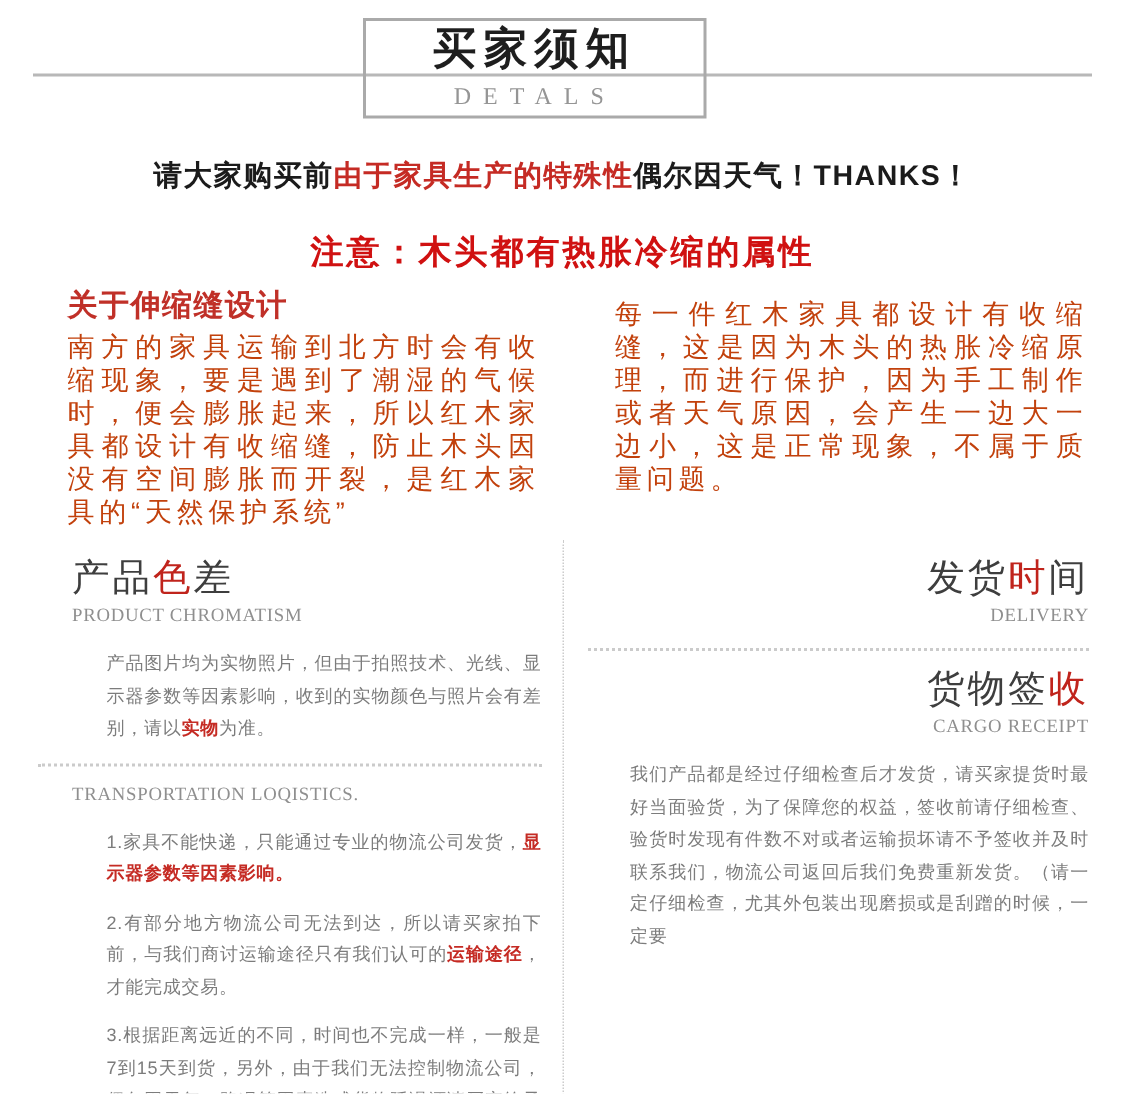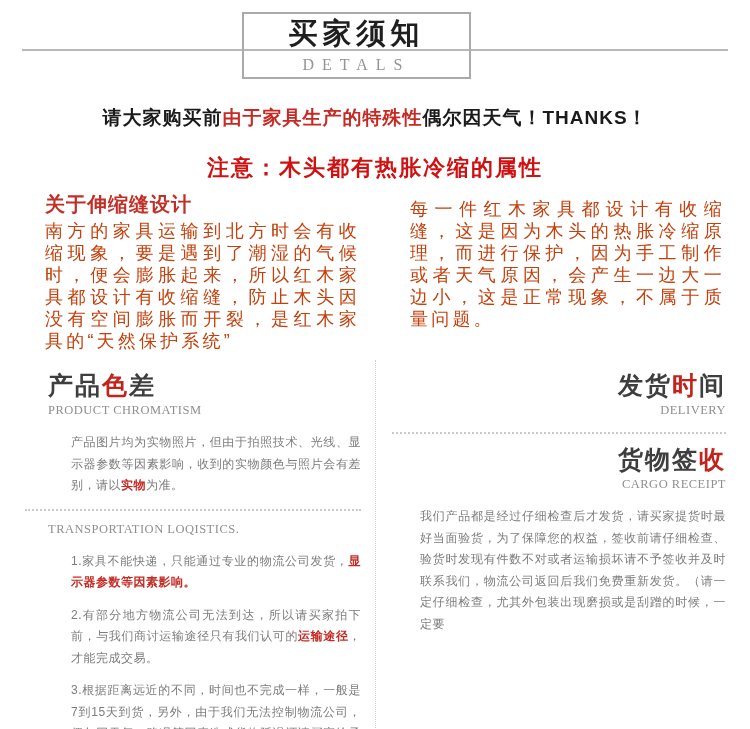--- a/index.html
+++ b/index.html
@@ -44,21 +44,21 @@
   .top-col { width:315px; }
   .red-head { font-size:20px; font-weight:bold; color:#c03028; letter-spacing:1px; line-height:22px; }
   .col-body {
     margin-top:5px; font-size:18px; line-height:22px; color:#c2410c;
     letter-spacing:3.2px; text-align:justify;
   }
   
   .grid { display:flex; margin-top:8px; flex:1 0 auto; }
   .gcol-left { width:376px; border-right:1px dotted #cccccc; padding:10px 14px 0 25px; }
   .gcol-right { flex:1; padding:10px 24px 0 44px; }
-  .sec-title { font-size:25px; font-weight:bold; color:#3e3e3e; letter-spacing:2px; line-height:30px; }
+  .sec-title { font-size:25px; font-weight:normal; color:#3e3e3e; letter-spacing:2px; line-height:30px; }
   .sec-sub {
     font-family:"Liberation Serif","DejaVu Serif",serif;
     font-size:12.5px; color:#8f8f8f; letter-spacing:0.5px; line-height:16px; margin-top:2px;
   }
   .indent { margin-left:23px; }
   .right-al { text-align:right; }
   .sec-body {
     font-size:12px; line-height:21.5px; color:#7c7c7c;
     letter-spacing:0.5px; text-align:justify; margin-top:14px;
   }

